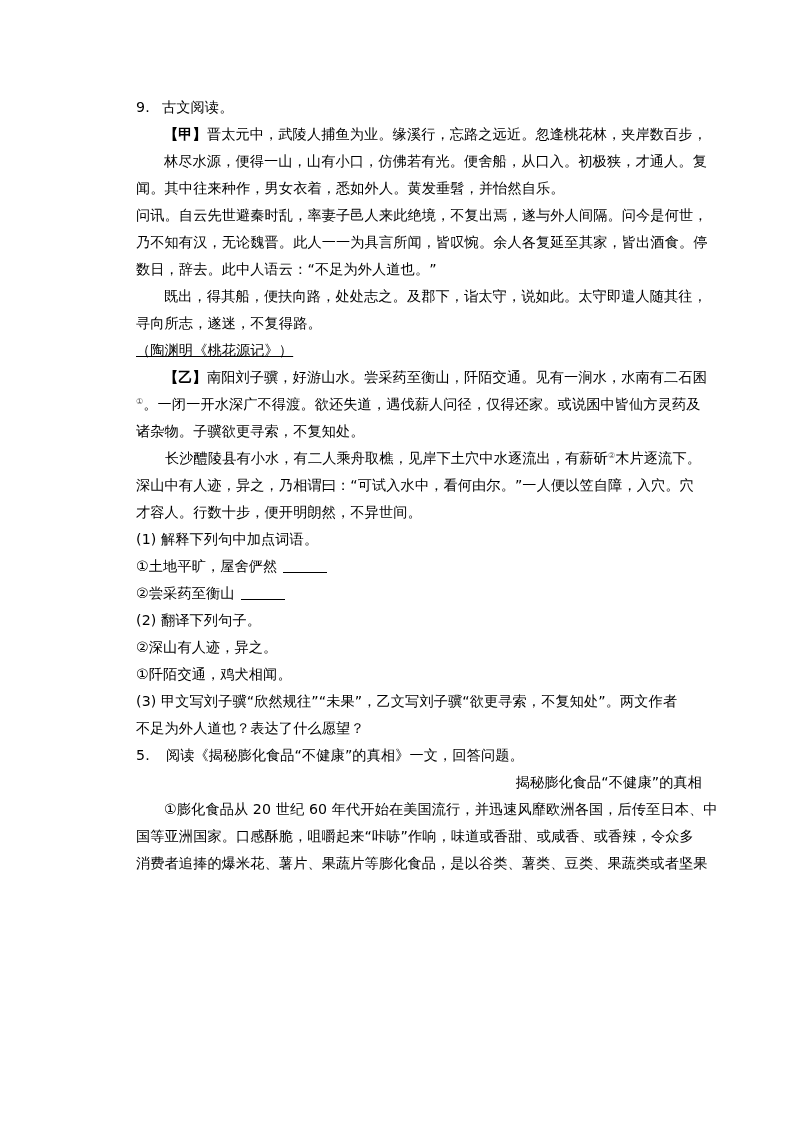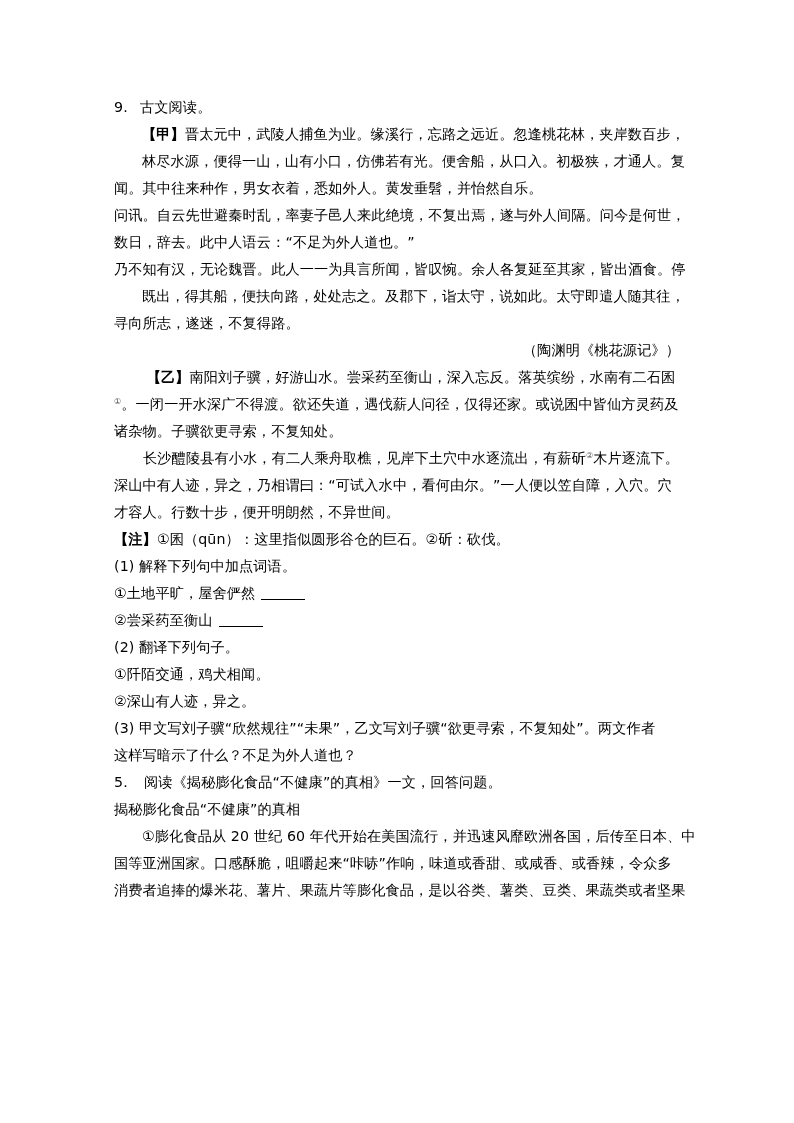--- a/index.html
+++ b/index.html
@@ -1,65 +1,64 @@
 <!DOCTYPE html>
 <html><head>
 <meta charset="utf-8">
 <style>
   html, body { margin: 0; padding: 0; background: #ffffff; }
   body { width: 794px; height: 1123px; position: relative; overflow: hidden;
          font-family: "DejaVu Sans", "Liberation Sans", sans-serif; color: #000; }
   .page { position: absolute; left: 0; top: 0; width: 794px; height: 1123px; background: #fff; }
-  .content { position: absolute; left: 114px; top: 94px; width: 566px; font-size: 14.2px; line-height: 27px; letter-spacing: 0.1px; }
+  .content { position: absolute; left: 136px; top: 94px; width: 566px; font-size: 14.2px; line-height: 27px; letter-spacing: 0.1px; }
   .line { display: block; white-space: nowrap; height: 27px; }
   .indent { padding-left: 28px; text-align: center; }
-  .right { text-align: right; display: block; height: 27px; }
-  .center { text-align: left; display: block; height: 27px; }
+  .right { display: block; height: 27px; text-decoration: underline; }
+  .center { text-align: right; display: block; height: 27px; }
   .bracket { font-weight: bold; }
   sup { font-size: 8px; color: #555; vertical-align: 5px; line-height: 0; }
   .blank { display: inline-block; width: 44px; border-bottom: 1px solid #000; height: 14px; vertical-align: -2px; margin-left: 6px; }
   .qnum { display: inline-block; width: 26px; }
 </style>
 </head>
 <body>
 
 <div class="page">
   <div class="content">
 
     <span class="line"><span class="qnum">9.</span><span>古文阅读。</span></span>
 
     <span class="line indent"><span class="bracket">【甲】</span><span>晋太元中，武陵人捕鱼为业。缘溪行，忘路之远近。忽逢桃花林，夹岸数百步，</span></span>
     <span class="line indent">林尽水源，便得一山，山有小口，仿佛若有光。便舍船，从口入。初极狭，才通人。复</span>
     <span class="line">闻。其中往来种作，男女衣着，悉如外人。黄发垂髫，并怡然自乐。</span>
     <span class="line">问讯。自云先世避秦时乱，率妻子邑人来此绝境，不复出焉，遂与外人间隔。问今是何世，</span>
+    <span class="line">乃不知有汉，无论魏晋。此人一一为具言所闻，皆叹惋。余人各复延至其家，皆出酒食。停</span>
     <span class="line">数日，辞去。此中人语云：“不足为外人道也。”</span>
-    <span class="line">乃不知有汉，无论魏晋。此人一一为具言所闻，皆叹惋。余人各复延至其家，皆出酒食。停</span>
     <span class="line indent">既出，得其船，便扶向路，处处志之。及郡下，诣太守，说如此。太守即遣人随其往，</span>
     <span class="line">寻向所志，遂迷，不复得路。</span>
     <span class="right">（陶渊明《桃花源记》）</span>
 
-    <span class="line indent"><span class="bracket">【乙】</span><span>南阳刘子骥，好游山水。尝采药至衡山，深入忘反。落英缤纷，水南有二石囷</span></span>
+    <span class="line indent"><span class="bracket">【乙】</span><span>南阳刘子骥，好游山水。尝采药至衡山，阡陌交通。见有一涧水，水南有二石囷</span></span>
     <span class="line"><sup>①</sup><span>。一闭一开水深广不得渡。欲还失道，遇伐薪人问径，仅得还家。或说囷中皆仙方灵药及</span></span>
     <span class="line">诸杂物。子骥欲更寻索，不复知处。</span>
     <span class="line indent"><span>长沙醴陵县有小水，有二人乘舟取樵，见岸下土穴中水逐流出，有薪斫</span><sup>②</sup><span>木片逐流下。</span></span>
     <span class="line">深山中有人迹，异之，乃相谓曰：“可试入水中，看何由尔。”一人便以笠自障，入穴。穴</span>
     <span class="line">才容人。行数十步，便开明朗然，不异世间。</span>
 
-    <span class="line"><span class="bracket">【注】</span><span>①囷（qūn）：这里指似圆形谷仓的巨石。②斫：砍伐。</span></span>
 
     <span class="line">(1) 解释下列句中加点词语。</span>
     <span class="line"><span>①土地平旷，屋舍俨然</span><span class="blank"></span></span>
     <span class="line"><span>②尝采药至衡山</span><span class="blank"></span></span>
 
     <span class="line">(2) 翻译下列句子。</span>
+    <span class="line">②深山有人迹，异之。</span>
     <span class="line">①阡陌交通，鸡犬相闻。</span>
-    <span class="line">②深山有人迹，异之。</span>
 
     <span class="line">(3) 甲文写刘子骥“欣然规往”“未果”，乙文写刘子骥“欲更寻索，不复知处”。两文作者</span>
-    <span class="line">这样写暗示了什么？不足为外人道也？</span>
+    <span class="line">不足为外人道也？表达了什么愿望？</span>
 
     <span class="line"><span class="qnum" style="width:30px">5.</span><span>阅读《揭秘膨化食品“不健康”的真相》一文，回答问题。</span></span>
     <span class="center">揭秘膨化食品“不健康”的真相</span>
     <span class="line indent">①膨化食品从 20 世纪 60 年代开始在美国流行，并迅速风靡欧洲各国，后传至日本、中</span>
     <span class="line">国等亚洲国家。口感酥脆，咀嚼起来“咔哧”作响，味道或香甜、或咸香、或香辣，令众多</span>
     <span class="line">消费者追捧的爆米花、薯片、果蔬片等膨化食品，是以谷类、薯类、豆类、果蔬类或者坚果</span>
 
   </div>
 </div>
 

